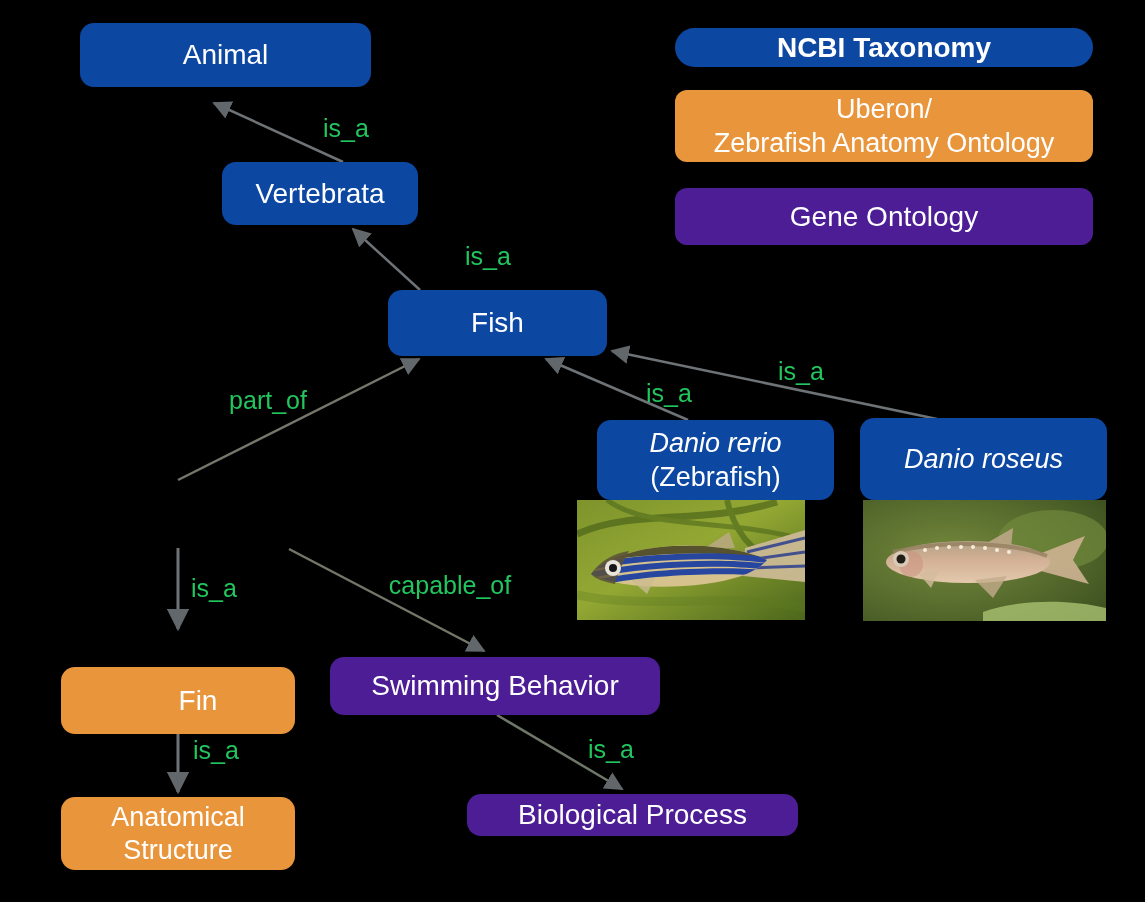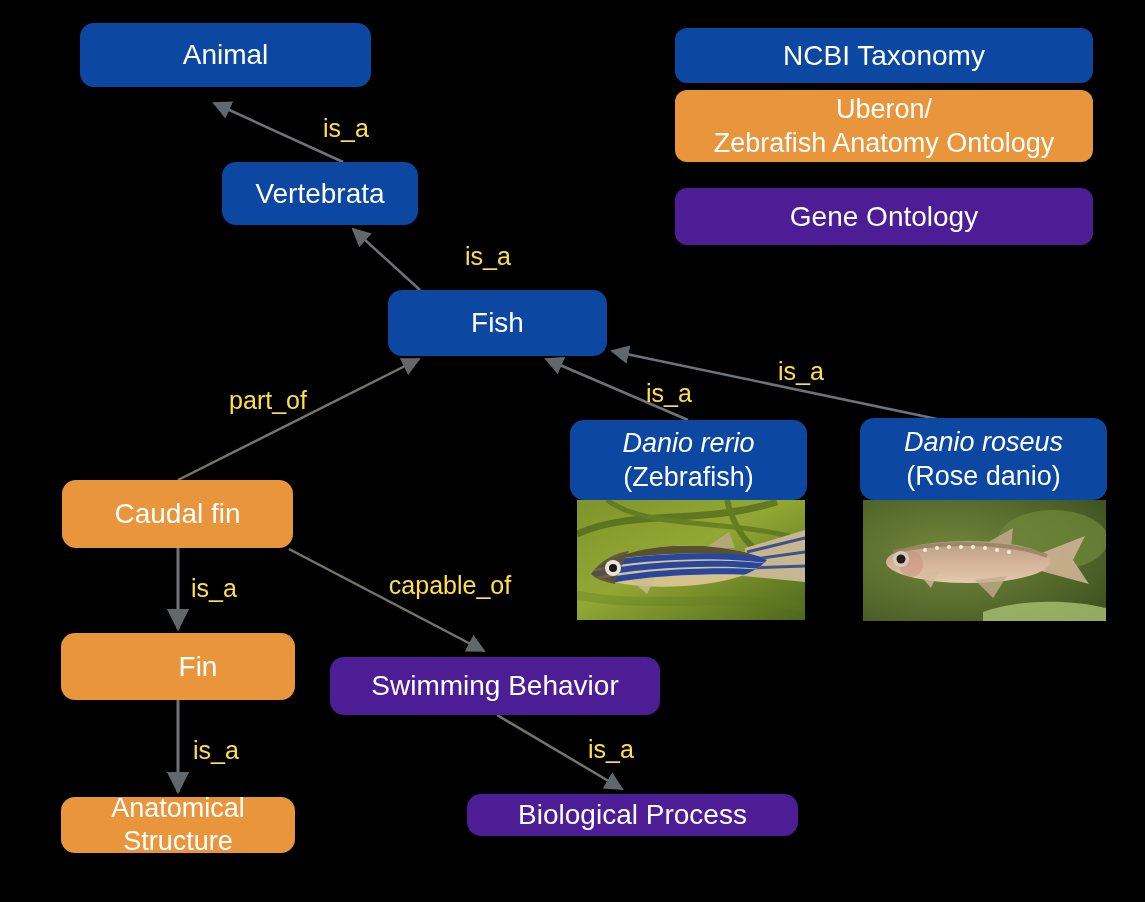--- a/index.html
+++ b/index.html
@@ -14,21 +14,21 @@
     box-sizing:border-box;
   }
   .blue{background:#0c47a2;}
   .orange{background:#e8953c;}
   .green{background:#4c1d95;}
   .species-line{font-style:italic;display:block;font-size:27px;}
   .common-line{display:block;font-size:27px;}
   .two-line{font-size:27px;line-height:33px;}
   .edge-label{
     position:absolute;transform:translate(-50%,-50%);
-    color:#fde047;font-size:25px;white-space:nowrap;
+    color:#22c55e;font-size:25px;white-space:nowrap;
   }
   .photo{position:absolute;display:block;}
 </style>
 </head>
 <body>
 
 <div class="canvas">
 
   <svg class="edges" viewBox="0 0 1145 902">
     <defs>
@@ -54,47 +54,45 @@
   <div class="edge-label" style="left:801px;top:371px;">is_a</div>
   <div class="edge-label" style="left:214px;top:588px;">is_a</div>
   <div class="edge-label" style="left:450px;top:585px;">capable_of</div>
   <div class="edge-label" style="left:216px;top:750px;">is_a</div>
   <div class="edge-label" style="left:611px;top:749px;">is_a</div>
 
   <div class="node blue" style="left:80px;top:23px;width:291px;height:64px;text-align:center;">Animal</div>
   <div class="node blue" style="left:222px;top:162px;width:196px;height:63px;">Vertebrata</div>
   <div class="node blue" style="left:388px;top:290px;width:219px;height:66px;">Fish</div>
 
-  <div class="node blue" style="left:570px;top:420px;width:237px;height:80px;">
+  <div class="node blue" style="left:597px;top:420px;width:237px;height:80px;">
     <div>
       <span class="species-line">Danio rerio</span>
       <span class="common-line">(Zebrafish)</span>
     </div>
   </div>
 
   <div class="node blue" style="left:860px;top:418px;width:247px;height:82px;justify-content:center;">
     <div>
       <span class="species-line">Danio roseus</span>
-      <span class="common-line">(Rose danio)</span>
     </div>
   </div>
 
-  <div class="node orange" style="left:62px;top:480px;width:231px;height:68px;">Caudal fin</div>
-  <div class="node orange" style="left:61px;top:633px;width:234px;height:67px;padding-left:40px;">Fin</div>
-  <div class="node orange two-line" style="left:61px;top:797px;width:234px;height:56px;">
+  <div class="node orange" style="left:61px;top:667px;width:234px;height:67px;padding-left:40px;">Fin</div>
+  <div class="node orange two-line" style="left:61px;top:797px;width:234px;height:73px;">
     <div>
       <span style="display:block;">Anatomical</span>
       <span style="display:block;">Structure</span>
     </div>
   </div>
 
   <div class="node green" style="left:330px;top:657px;width:330px;height:58px;">Swimming Behavior</div>
   <div class="node green" style="left:467px;top:794px;width:331px;height:42px;">Biological Process</div>
 
-  <div class="node blue" style="left:675px;top:28px;width:418px;height:55px;border-radius:12px;">NCBI Taxonomy</div>
+  <div class="node blue" style="left:675px;top:28px;width:418px;height:39px;border-radius:20px;font-weight:bold;">NCBI Taxonomy</div>
   <div class="node orange" style="left:675px;top:90px;width:418px;height:72px;border-radius:12px;font-size:27px;line-height:34px;">
     <div>
       <span style="display:block;">Uberon/</span>
       <span style="display:block;">Zebrafish Anatomy Ontology</span>
     </div>
   </div>
   <div class="node green" style="left:675px;top:188px;width:418px;height:57px;border-radius:12px;">Gene Ontology</div>
 
   <svg class="photo" style="left:577px;top:500px;" width="228" height="120" viewBox="0 0 228 120">
     <defs>

